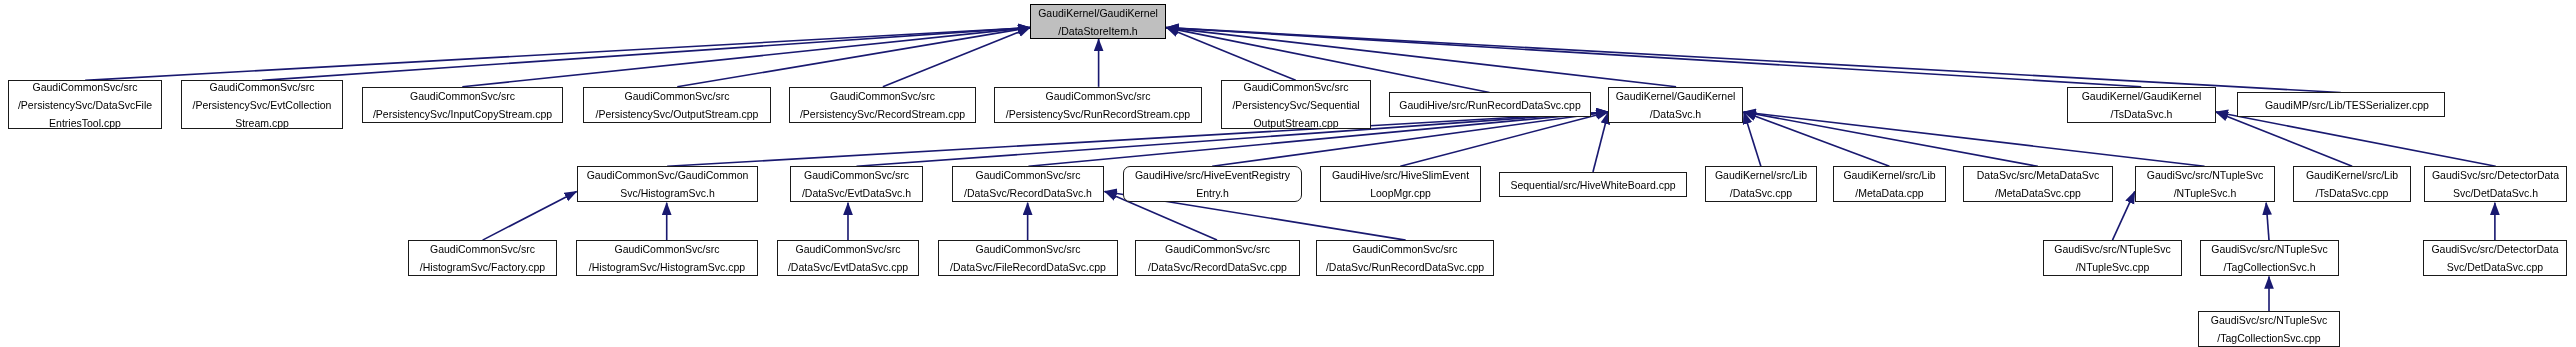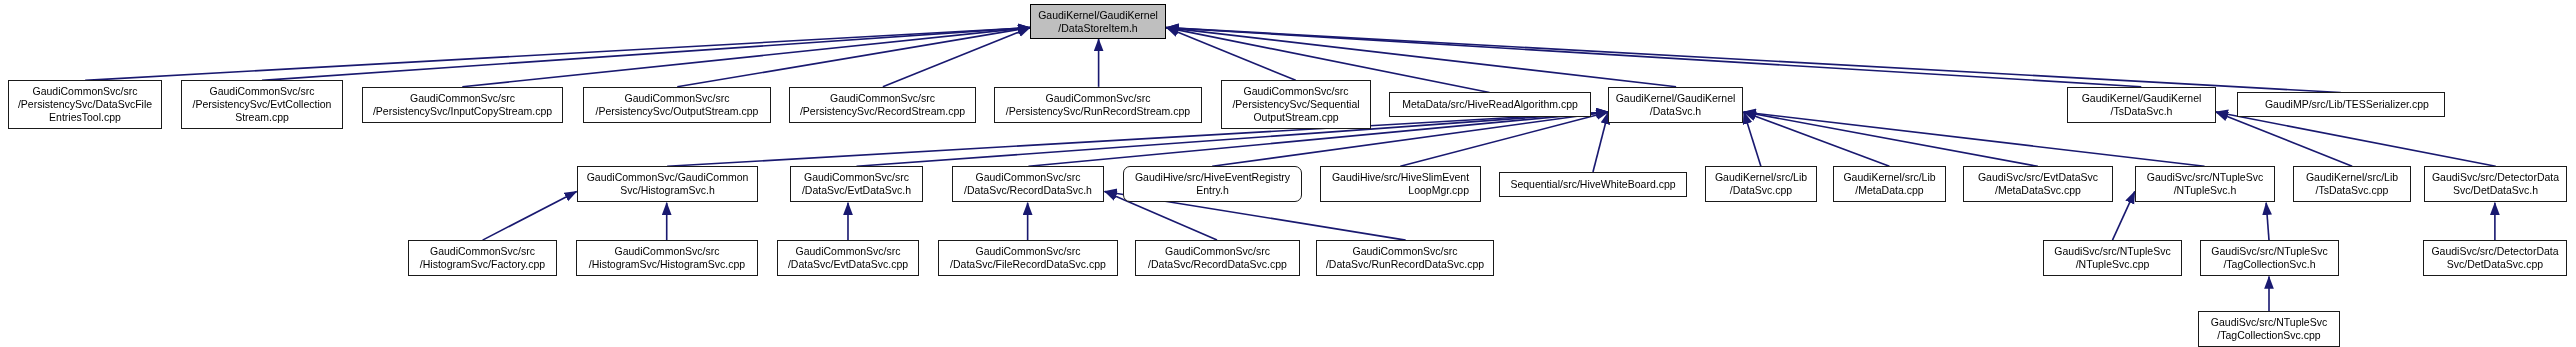--- a/index.html
+++ b/index.html
@@ -21,21 +21,21 @@
     width: 2576px;
     height: 348px;
   }
   .node {
     position: absolute;
     box-sizing: border-box;
     background: #ffffff;
     border: 0.8px solid #1a1a1a;
     color: #000000;
     font-size: 10.5px;
-    line-height: 13px;
+    line-height: 18px;
     text-align: center;
     white-space: pre-line;
     display: flex;
     align-items: center;
     justify-content: center;
     padding: 0.8px 3.2px;
     cursor: pointer;
   }
   .node--highlight {
     background: #bfbfbf;
@@ -99,42 +99,42 @@
 /PersistencySvc/InputCopyStream.cpp</div>
       <div class="node" style="left: 583px; top: 87px; width: 188px; height: 36px;">GaudiCommonSvc/src
 /PersistencySvc/OutputStream.cpp</div>
       <div class="node" style="left: 789px; top: 87px; width: 187px; height: 36px;">GaudiCommonSvc/src
 /PersistencySvc/RecordStream.cpp</div>
       <div class="node" style="left: 994px; top: 87px; width: 208px; height: 36px;">GaudiCommonSvc/src
 /PersistencySvc/RunRecordStream.cpp</div>
       <div class="node" style="left: 1221px; top: 80px; width: 150px; height: 49px;">GaudiCommonSvc/src
 /PersistencySvc/Sequential
 OutputStream.cpp</div>
-      <div class="node" style="left: 1389px; top: 92px; width: 202px; height: 25px;">MetaData/src/HiveReadAlgorithm.cpp</div>
+      <div class="node" style="left: 1389px; top: 92px; width: 202px; height: 25px;">GaudiHive/src/RunRecordDataSvc.cpp</div>
       <div class="node" style="left: 1608px; top: 87px; width: 135px; height: 36px;">GaudiKernel/GaudiKernel
 /DataSvc.h</div>
       <div class="node" style="left: 2067px; top: 87px; width: 149px; height: 36px;">GaudiKernel/GaudiKernel
 /TsDataSvc.h</div>
       <div class="node" style="left: 2237px; top: 92px; width: 208px; height: 25px; padding-left: 15px;">GaudiMP/src/Lib/TESSerializer.cpp</div>
       <div class="node" style="left: 577px; top: 166px; width: 181px; height: 36px;">GaudiCommonSvc/GaudiCommon
 Svc/HistogramSvc.h</div>
       <div class="node" style="left: 790px; top: 166px; width: 133px; height: 36px;">GaudiCommonSvc/src
 /DataSvc/EvtDataSvc.h</div>
       <div class="node" style="left: 952px; top: 166px; width: 152px; height: 36px;">GaudiCommonSvc/src
 /DataSvc/RecordDataSvc.h</div>
       <div class="node" style="left: 1123px; top: 166px; width: 179px; height: 36px; border-radius: 7px;">GaudiHive/src/HiveEventRegistry
 Entry.h</div>
-      <div class="node" style="left: 1320px; top: 166px; width: 161px; height: 36px; text-align: right;">GaudiHive/src/HiveSlimEvent
+      <div class="node" style="left: 1320px; top: 166px; width: 161px; height: 36px;">GaudiHive/src/HiveSlimEvent
 LoopMgr.cpp</div>
       <div class="node" style="left: 1499px; top: 172px; width: 188px; height: 25px;">Sequential/src/HiveWhiteBoard.cpp</div>
       <div class="node" style="left: 1705px; top: 166px; width: 112px; height: 36px;">GaudiKernel/src/Lib
 /DataSvc.cpp</div>
       <div class="node" style="left: 1833px; top: 166px; width: 113px; height: 36px;">GaudiKernel/src/Lib
 /MetaData.cpp</div>
-      <div class="node" style="left: 1963px; top: 166px; width: 150px; height: 36px;">GaudiSvc/src/EvtDataSvc
+      <div class="node" style="left: 1963px; top: 166px; width: 150px; height: 36px;">DataSvc/src/MetaDataSvc
 /MetaDataSvc.cpp</div>
       <div class="node" style="left: 2135px; top: 166px; width: 140px; height: 36px;">GaudiSvc/src/NTupleSvc
 /NTupleSvc.h</div>
       <div class="node" style="left: 2293px; top: 166px; width: 118px; height: 36px;">GaudiKernel/src/Lib
 /TsDataSvc.cpp</div>
       <div class="node" style="left: 2424px; top: 166px; width: 143px; height: 36px;">GaudiSvc/src/DetectorData
 Svc/DetDataSvc.h</div>
       <div class="node" style="left: 408px; top: 240px; width: 149px; height: 36px;">GaudiCommonSvc/src
 /HistogramSvc/Factory.cpp</div>
       <div class="node" style="left: 576px; top: 240px; width: 182px; height: 36px;">GaudiCommonSvc/src

